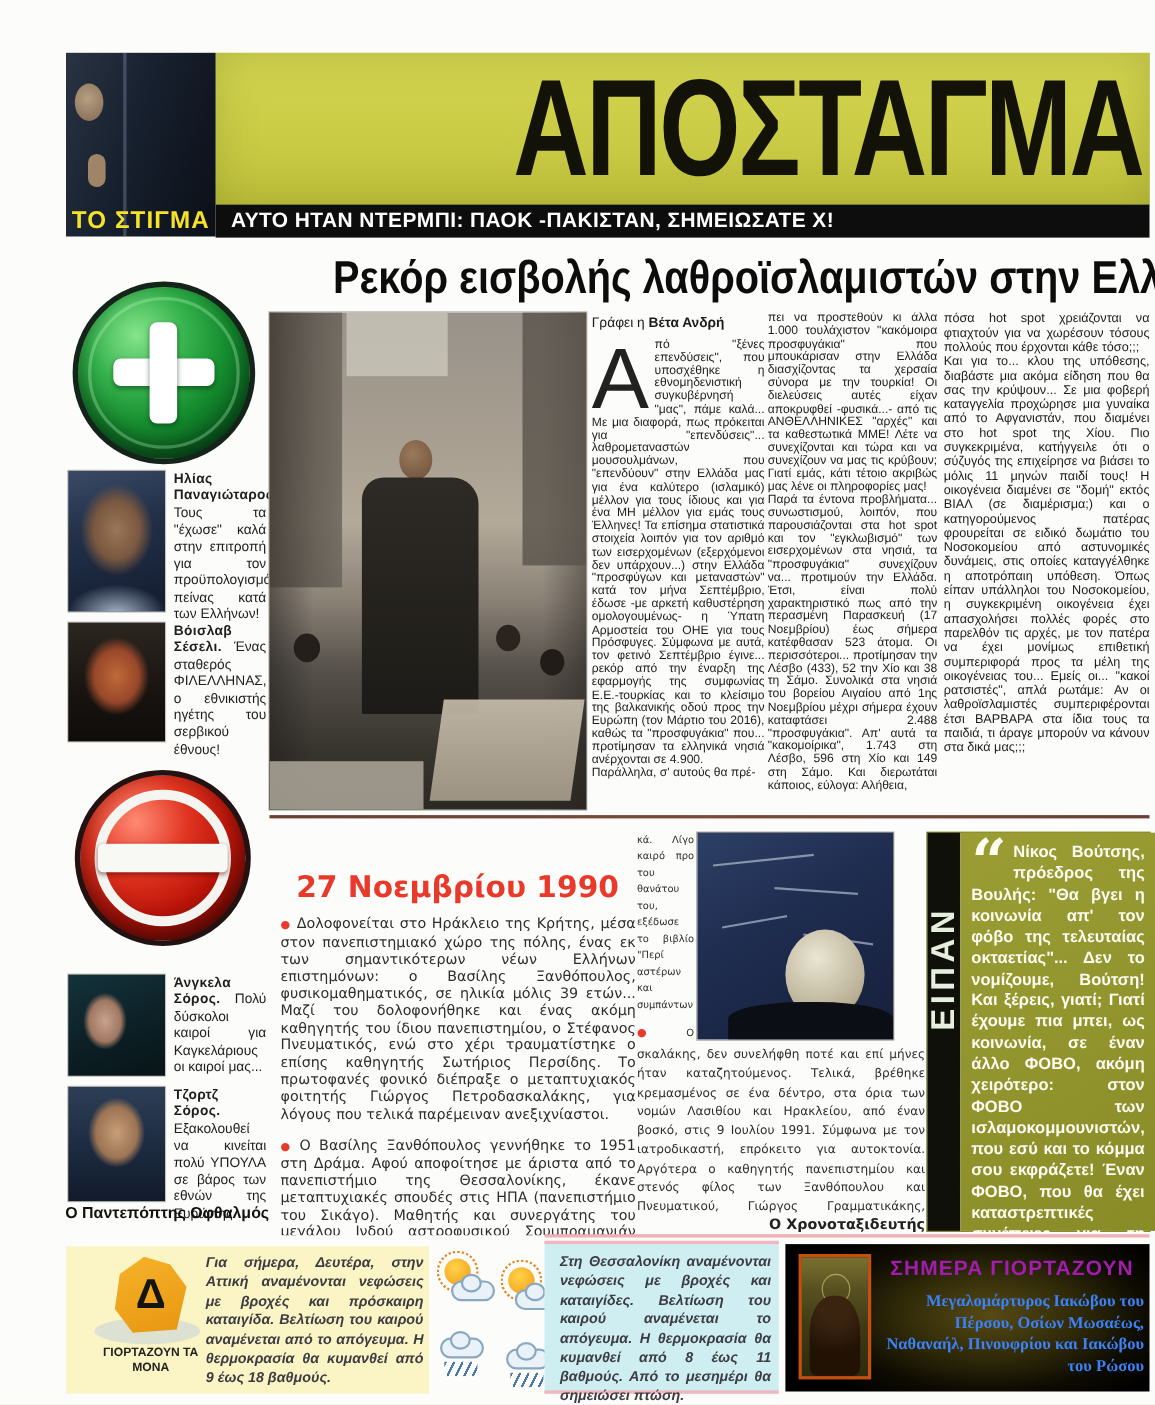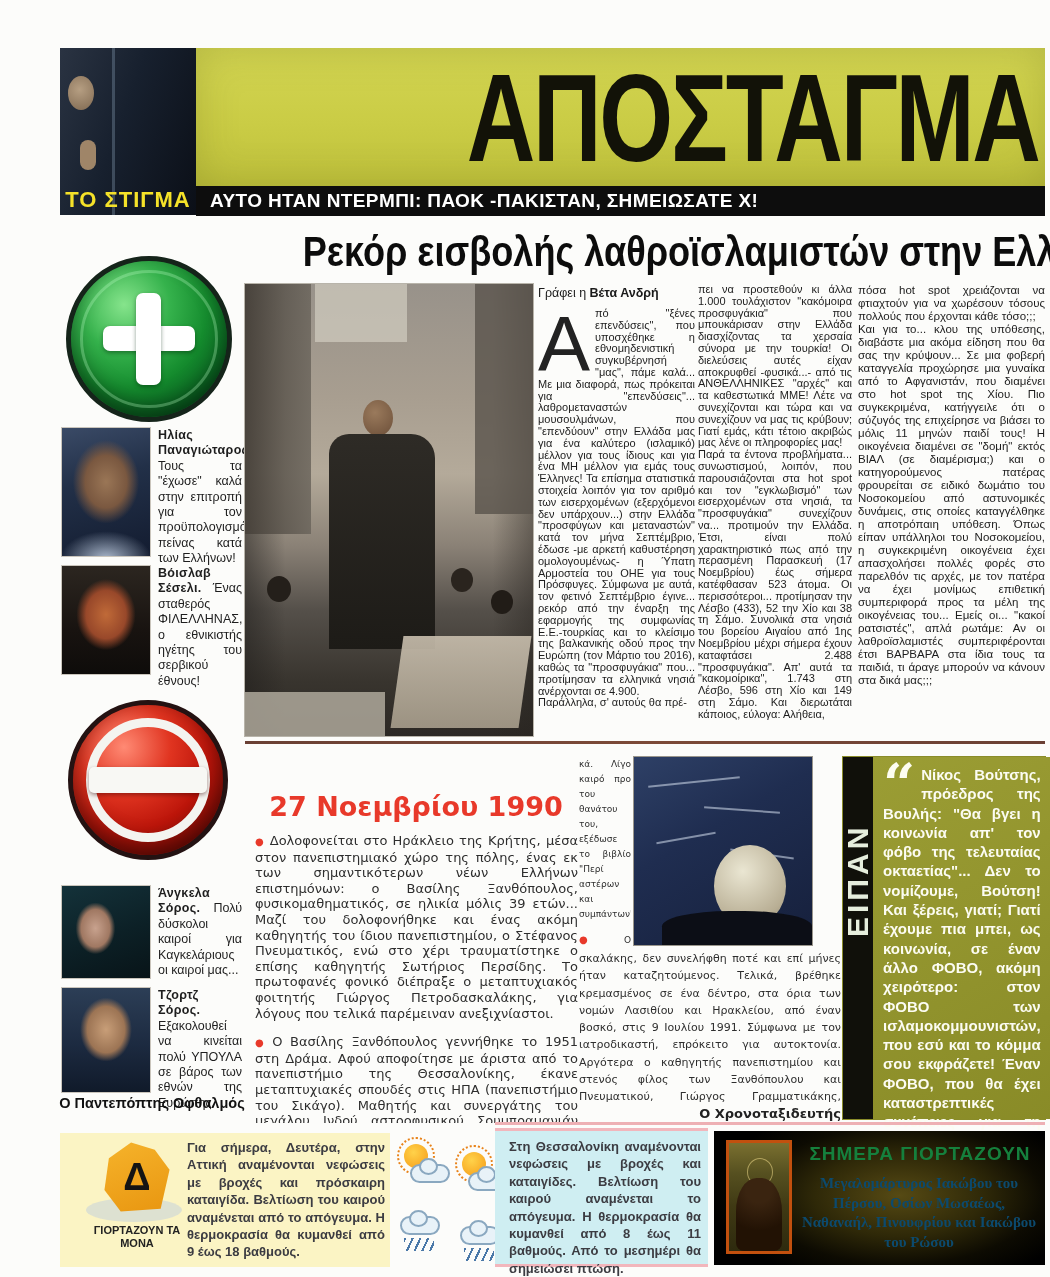--- a/index.html
+++ b/index.html
@@ -90,35 +90,35 @@
   #eipan-strip span{writing-mode:vertical-rl;transform:rotate(180deg);font-weight:bold;font-size:30px;line-height:1;color:#e6eedd;letter-spacing:4px;margin-top:10px;height:170px;}
   #eipan-quote{flex:1;background:linear-gradient(150deg,#9b9d34,#898b27);padding:8px 10px;font-weight:bold;font-size:15px;line-height:19.3px;color:#fcfcf2;text-align:justify;box-sizing:border-box;}
   #eipan-quote::before{content:"\201C";float:left;font-family:"DejaVu Serif",serif;font-size:56px;line-height:.55;margin:4px 6px 0 0;color:#fdfdf0;}
 
   
   #pink-rule{left:495px;top:1122px;width:550px;height:3px;background:#eeb0b4;}
   #f-yellow{left:60px;top:1133px;width:330px;height:134px;background:#fbf4c4;}
   #f-logo-shadow{left:86px;top:1198px;width:96px;height:24px;border-radius:50%;background:#c4d2dd;opacity:.55;}
   #f-logo{left:100px;top:1141px;width:74px;height:72px;background:linear-gradient(160deg,#f6b42c,#e8950f);clip-path:polygon(42% 2%,74% 12%,94% 40%,82% 94%,28% 98%,6% 68%,12% 24%);display:flex;align-items:center;justify-content:center;font-weight:bold;font-size:38px;color:#141414;}
   #f-circ-label{left:77px;top:1224px;width:120px;text-align:center;font-weight:bold;font-size:11px;line-height:13px;color:#222;}
-  .wtext{font-weight:bold;font-size:13px;line-height:17.4px;color:#3c3c42;text-align:justify;}
+  .wtext{font-weight:bold;font-style:italic;font-size:13px;line-height:17.4px;color:#3c3c42;text-align:justify;}
   #f-athens{left:187px;top:1139px;width:198px;}
   .sun{position:absolute;width:24px;height:24px;border-radius:50%;background:radial-gradient(circle at 40% 35%,#ffd24a,#f59a16);}
   .sun::after{content:"";position:absolute;inset:-7px;border-radius:50%;border:2px dotted #e8831a;}
   .cloud{position:absolute;width:36px;height:15px;background:#e8f2f8;border:2px solid #8aa8c0;border-radius:12px;}
   .cloud::before{content:"";position:absolute;left:7px;top:-8px;width:15px;height:13px;background:#e8f2f8;border:2px solid #8aa8c0;border-radius:50%;}
   .rain{position:absolute;width:30px;height:13px;background:repeating-linear-gradient(115deg,#4a78a8 0 2px,transparent 2px 7px);}
   #f-cyan{left:495px;top:1128px;width:213px;height:139px;background:#cfeef2;border-top:3px solid #f2b6bc;border-bottom:3px solid #f2b6bc;box-sizing:border-box;}
   #f-thess{left:509px;top:1138px;width:192px;}
   #f-black{left:714px;top:1131px;width:331px;height:134px;background:radial-gradient(ellipse 190px 92px at 56% 48%,#564a14 0%,#2e2808 45%,#0d0b02 75%,#000 100%);}
   #f-icon{left:726px;top:1140px;width:66px;height:114px;border:3px solid #c2500e;box-sizing:border-box;background:linear-gradient(180deg,#7a7030 0%,#565020 28%,#403a14 58%,#2e2a0e 100%);overflow:hidden;}
   .fi-fig{position:absolute;left:12%;bottom:0;width:76%;height:68%;border-radius:45% 45% 8px 8px;background:radial-gradient(circle at 50% 16%,#3a2410 0 20%,#221204 62%);}
   .fi-halo{position:absolute;left:30%;top:14%;width:40%;height:24%;border-radius:50%;border:1px solid rgba(240,220,140,.55);}
-  #f-title{left:800px;top:1143px;width:240px;text-align:center;font-weight:bold;font-size:19px;color:#15803d;letter-spacing:1px;}
-  #f-names{left:798px;top:1174px;width:242px;text-align:center;font-family:"Liberation Serif",serif;font-weight:bold;font-size:15px;line-height:19.5px;color:#0c4a6e;}
+  #f-title{left:800px;top:1143px;width:240px;text-align:center;font-weight:bold;font-size:19px;color:#a21caf;letter-spacing:1px;}
+  #f-names{left:798px;top:1174px;width:242px;text-align:right;font-family:"Liberation Serif",serif;font-weight:bold;font-size:15px;line-height:19.5px;color:#3b82f6;}
 </style>
 </head>
 <body>
 
 <div id="page">
 
   <div class="abs" id="masthead-banner">
     <span id="masthead-title">ΑΠΟΣΤΑΓΜΑ</span>
   </div>
   <div class="abs" id="kicker-box">

